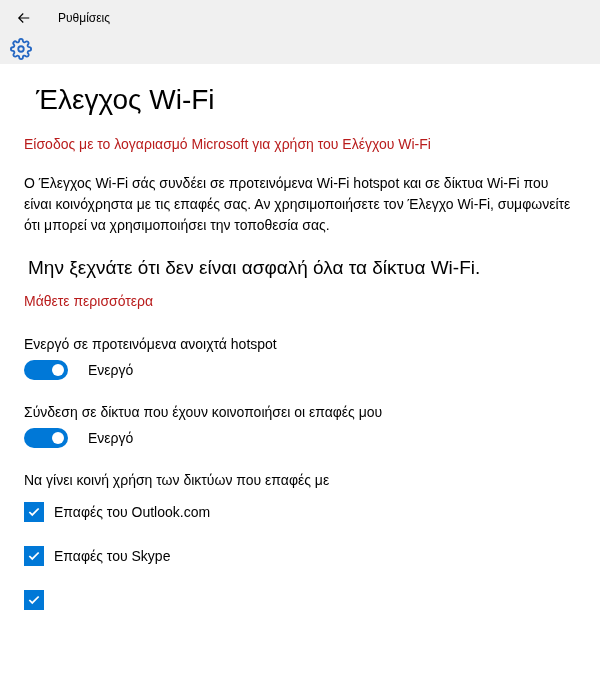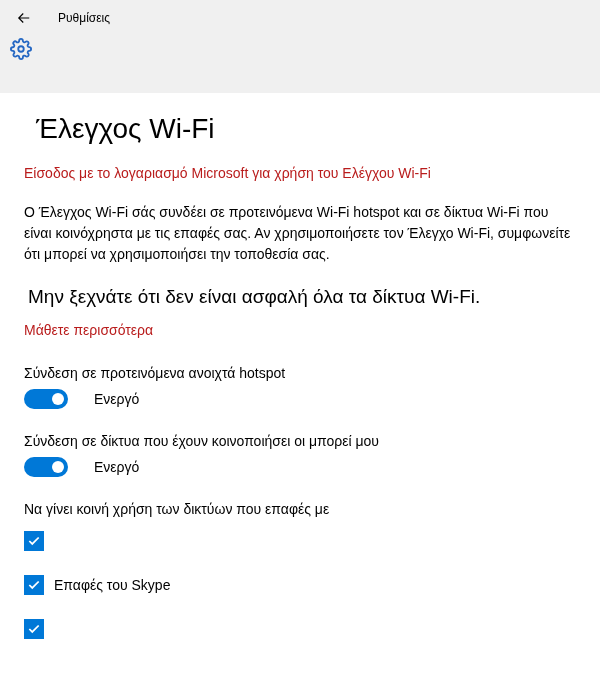--- a/index.html
+++ b/index.html
@@ -6,21 +6,21 @@
 body {
   font-family: 'Segoe UI', Tahoma, sans-serif;
   background: #fff;
   width: 600px;
   height: 677px;
   overflow: hidden;
   color: #000;
 }
 .header {
   background: #f0f0f0;
-  height: 93px;
+  height: 64px;
   display: flex;
   flex-direction: column;
 }
 .header-top {
   display: flex;
   align-items: center;
   padding: 6px 10px 0 10px;
   height: 30px;
 }
 .back-btn {
@@ -77,21 +77,21 @@
   margin: 14px 0 8px 4px;
 }
 .section-label {
   font-size: 14px;
   margin-top: 24px;
   margin-bottom: 8px;
 }
 .toggle-row {
   display: flex;
   align-items: center;
-  gap: 26px;
+  gap: 20px;
   margin-bottom: 4px;
 }
 .toggle {
   width: 44px;
   height: 20px;
   border-radius: 10px;
   background: #0078d7;
   position: relative;
   cursor: pointer;
 }
@@ -152,40 +152,41 @@
   <h1 class="page-title">Έλεγχος Wi-Fi</h1>
 
   <span class="link">Είσοδος με το λογαριασμό Microsoft για χρήση του Ελέγχου Wi-Fi</span>
 
   <p class="desc">Ο Έλεγχος Wi-Fi σάς συνδέει σε προτεινόμενα Wi-Fi hotspot και σε δίκτυα Wi-Fi που είναι κοινόχρηστα με τις επαφές σας. Αν χρησιμοποιήσετε τον Έλεγχο Wi-Fi, συμφωνείτε ότι μπορεί να χρησιμοποιήσει την τοποθεσία σας.</p>
 
   <p class="subdesc">Μην ξεχνάτε ότι δεν είναι ασφαλή όλα τα δίκτυα Wi-Fi.</p>
 
   <span class="link">Μάθετε περισσότερα</span>
 
-  <div class="section-label">Σύνδεση σε προτεινόμενα ανοιχτά hotspot</div>
+  <div class="section-label">Ενεργό σε προτεινόμενα ανοιχτά hotspot</div>
   <div class="toggle-row">
     <div class="toggle"></div>
     <span class="toggle-label">Ενεργό</span>
   </div>
 
-  <div class="section-label">Σύνδεση σε δίκτυα που έχουν κοινοποιήσει οι μπορεί μου</div>
+  <div class="section-label">Σύνδεση σε δίκτυα που έχουν κοινοποιήσει οι επαφές μου</div>
   <div class="toggle-row">
     <div class="toggle"></div>
     <span class="toggle-label">Ενεργό</span>
   </div>
 
   <div class="section-label">Να γίνει κοινή χρήση των δικτύων που επαφές με</div>
 
   <div class="checkbox-row">
     <div class="checkbox">
       <svg viewBox="0 0 24 24" fill="none" stroke="#fff" stroke-width="3">
           <polyline points="20 6 9 17 4 12"></polyline>
         </svg>
     </div>
+    <span class="checkbox-label">Επαφές του Outlook.com</span>
   </div>
 
   <div class="checkbox-row">
     <div class="checkbox">
       <svg viewBox="0 0 24 24" fill="none" stroke="#fff" stroke-width="3">
           <polyline points="20 6 9 17 4 12"></polyline>
         </svg>
     </div>
     <span class="checkbox-label">Επαφές του Skype</span>
   </div>

